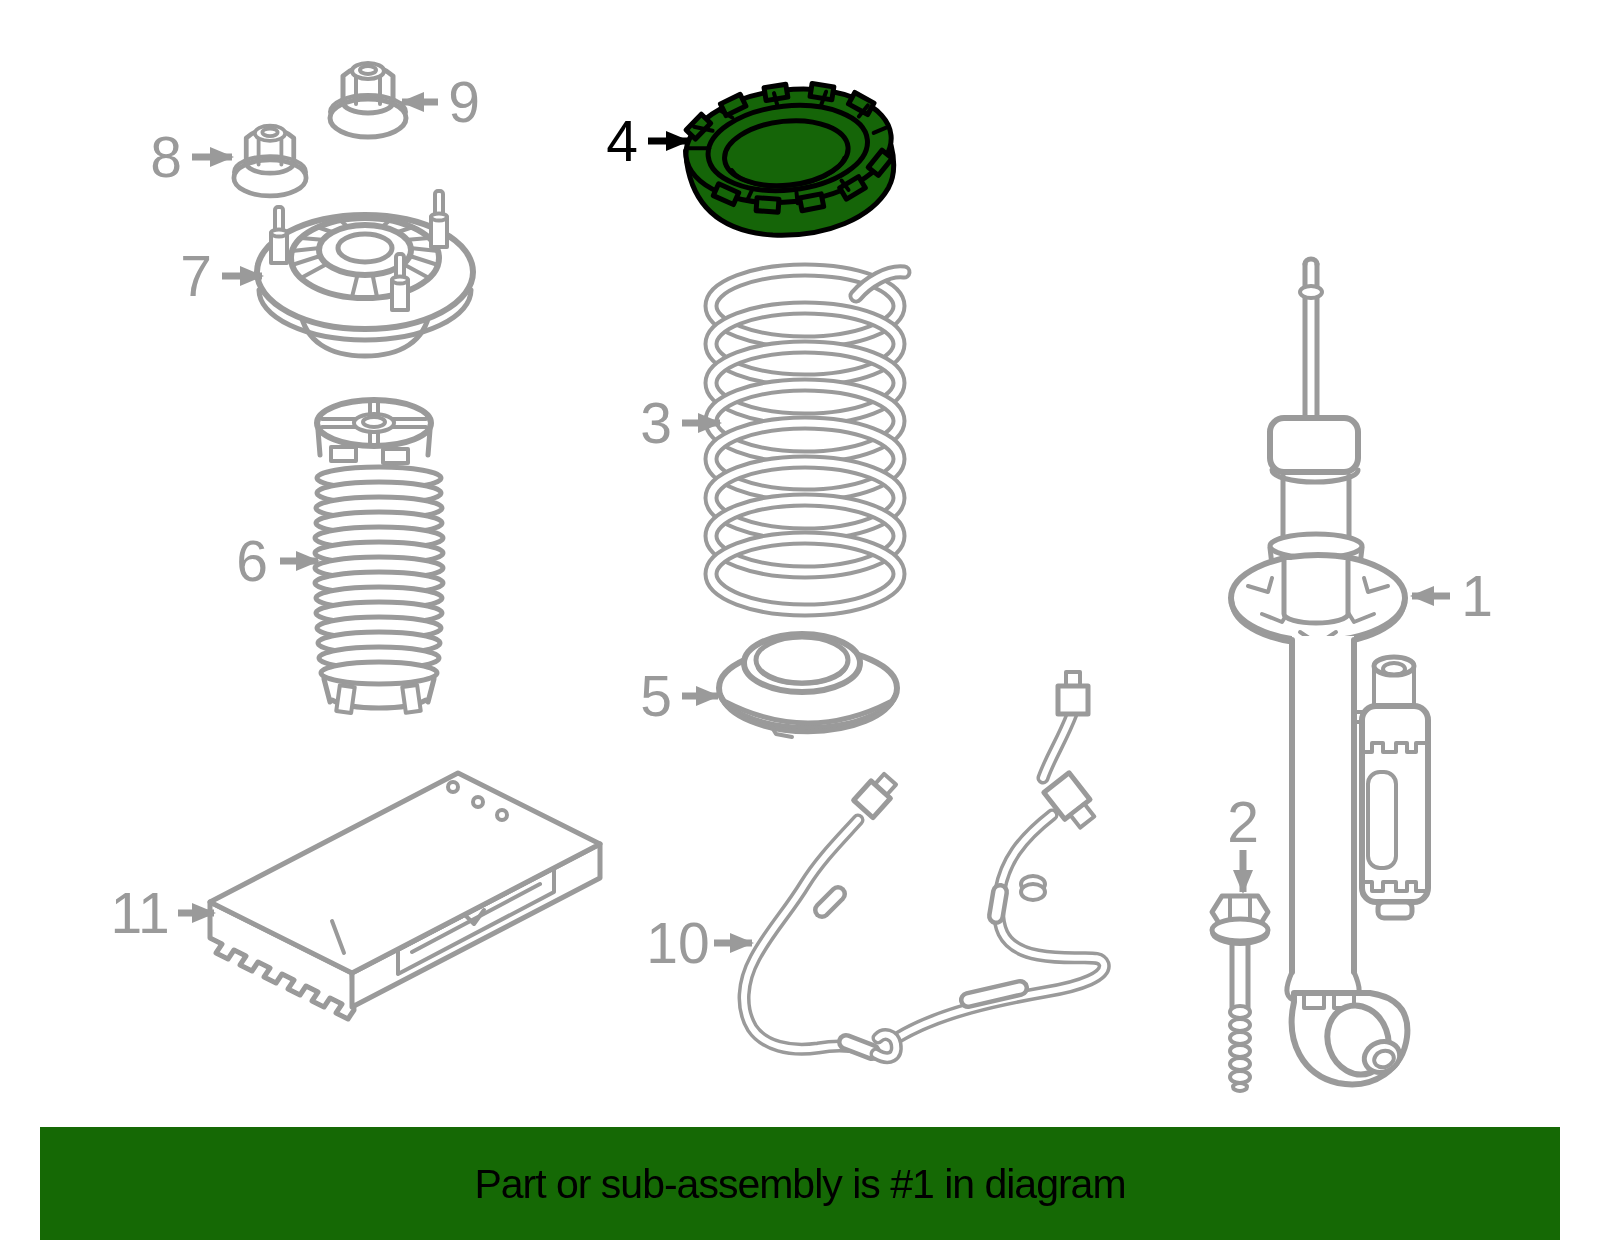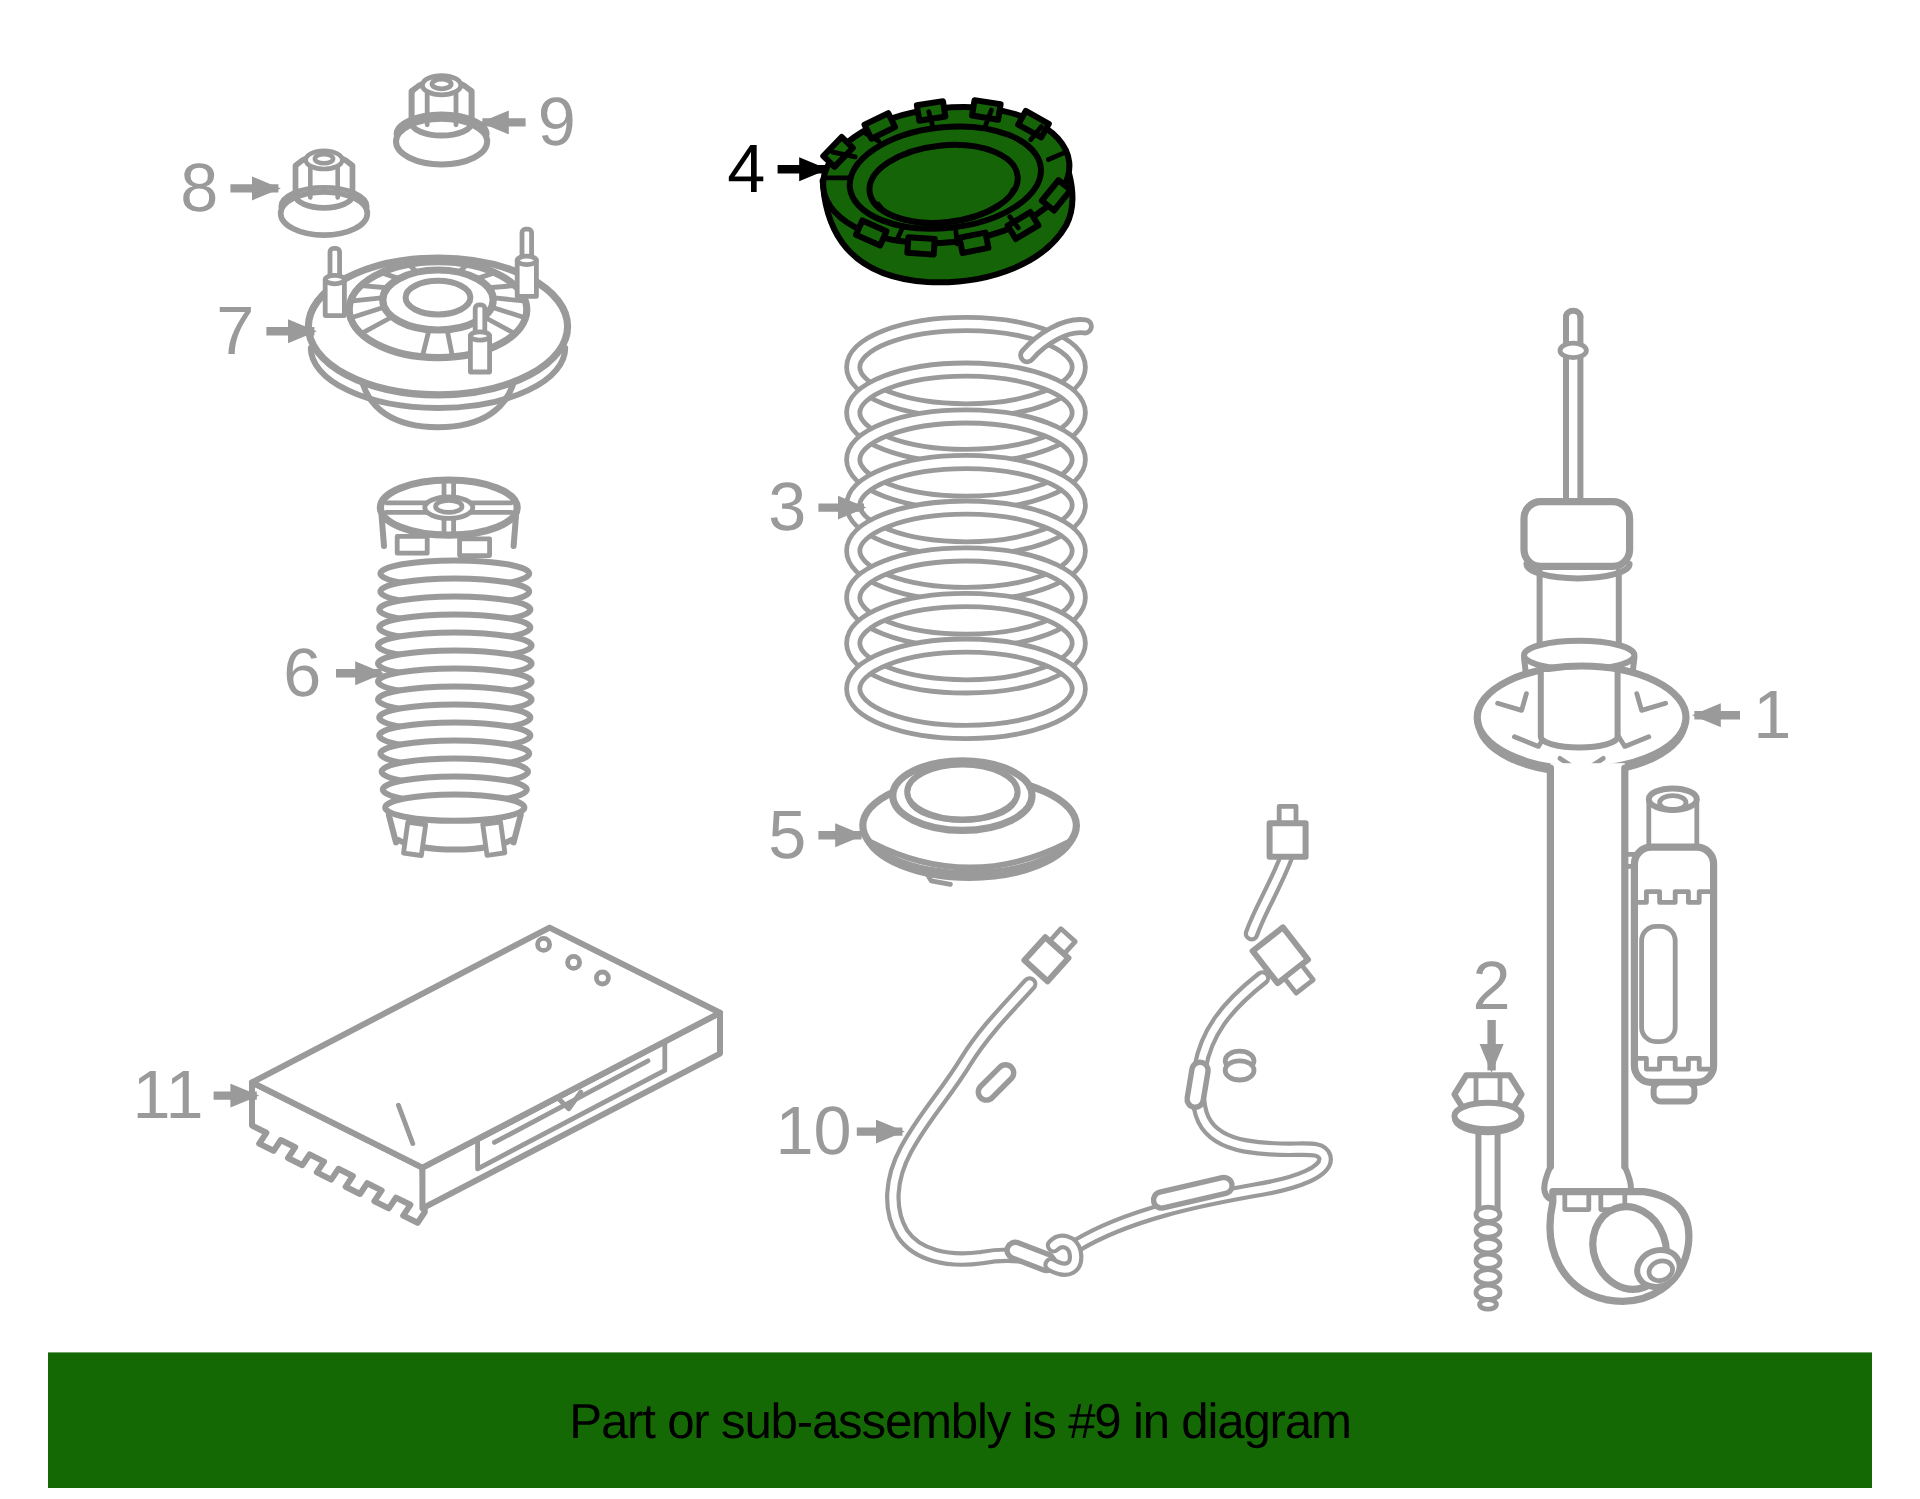--- a/index.html
+++ b/index.html
@@ -357,16 +357,16 @@
           <text x="1243" y="822" text-anchor="middle" dominant-baseline="central" class="callout-num">2</text>
         </g>
         <g>
           <line x1="1450" y1="596" x2="1412" y2="596" stroke="#9a9a9a" stroke-width="7" marker-end="url(#ahg)"></line>
           <text x="1477" y="596" text-anchor="middle" dominant-baseline="central" class="callout-num">1</text>
         </g>
       </g>
 </svg>
 
 <div id="banner" style="background: rgb(21, 105, 5); color: rgb(0, 0, 0);">
-  <div class="bline">Part or sub-assembly is #9 in diagram</div>
+  <div class="bline">Part or sub-assembly is #1 in diagram</div>
 </div>
 
 </div>
 
 </body></html>

